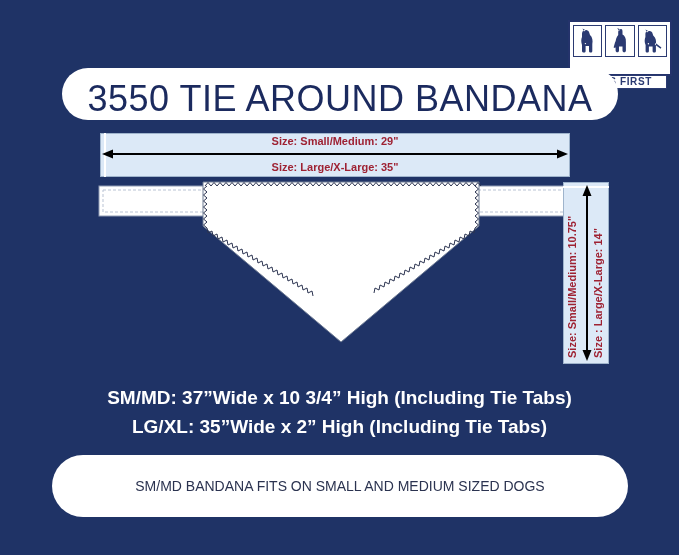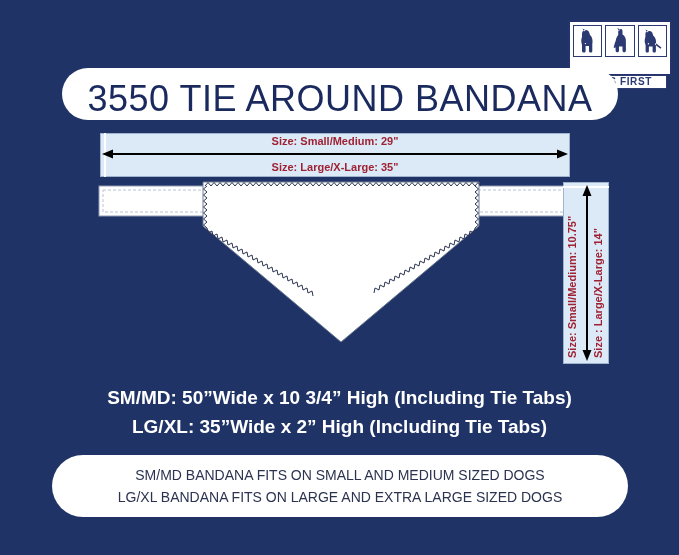--- a/index.html
+++ b/index.html
@@ -294,22 +294,21 @@
 
   <svg id="vdim-arrow" viewBox="0 0 14 182" preserveAspectRatio="none">
     <line x1="7" y1="12" x2="7" y2="170" stroke="#000000" stroke-width="2"></line>
     <polygon points="7,3 2.5,14 11.5,14" fill="#000000"></polygon>
     <polygon points="7,179 2.5,168 11.5,168" fill="#000000"></polygon>
   </svg>
 
   <div class="vdim-label" id="vdim-label-b">Size : Large/X-Large: 14"</div>
 
   <div id="spec-lines">
-    <div class="spec-line">SM/MD: 50”Wide x 10 3/4” High (Including Tie Tabs)</div>
+    <div class="spec-line">SM/MD: 37”Wide x 10 3/4” High (Including Tie Tabs)</div>
     <div class="spec-line">LG/XL: 35”Wide x 2”  High (Including Tie Tabs)</div>
   </div>
 
   <div id="bottom-pill">
     <div class="bottom-line">SM/MD BANDANA FITS ON SMALL AND MEDIUM SIZED DOGS</div>
-    <div class="bottom-line">LG/XL BANDANA FITS ON LARGE AND EXTRA LARGE SIZED DOGS</div>
   </div>
 
 </div>
 
 </body></html>

